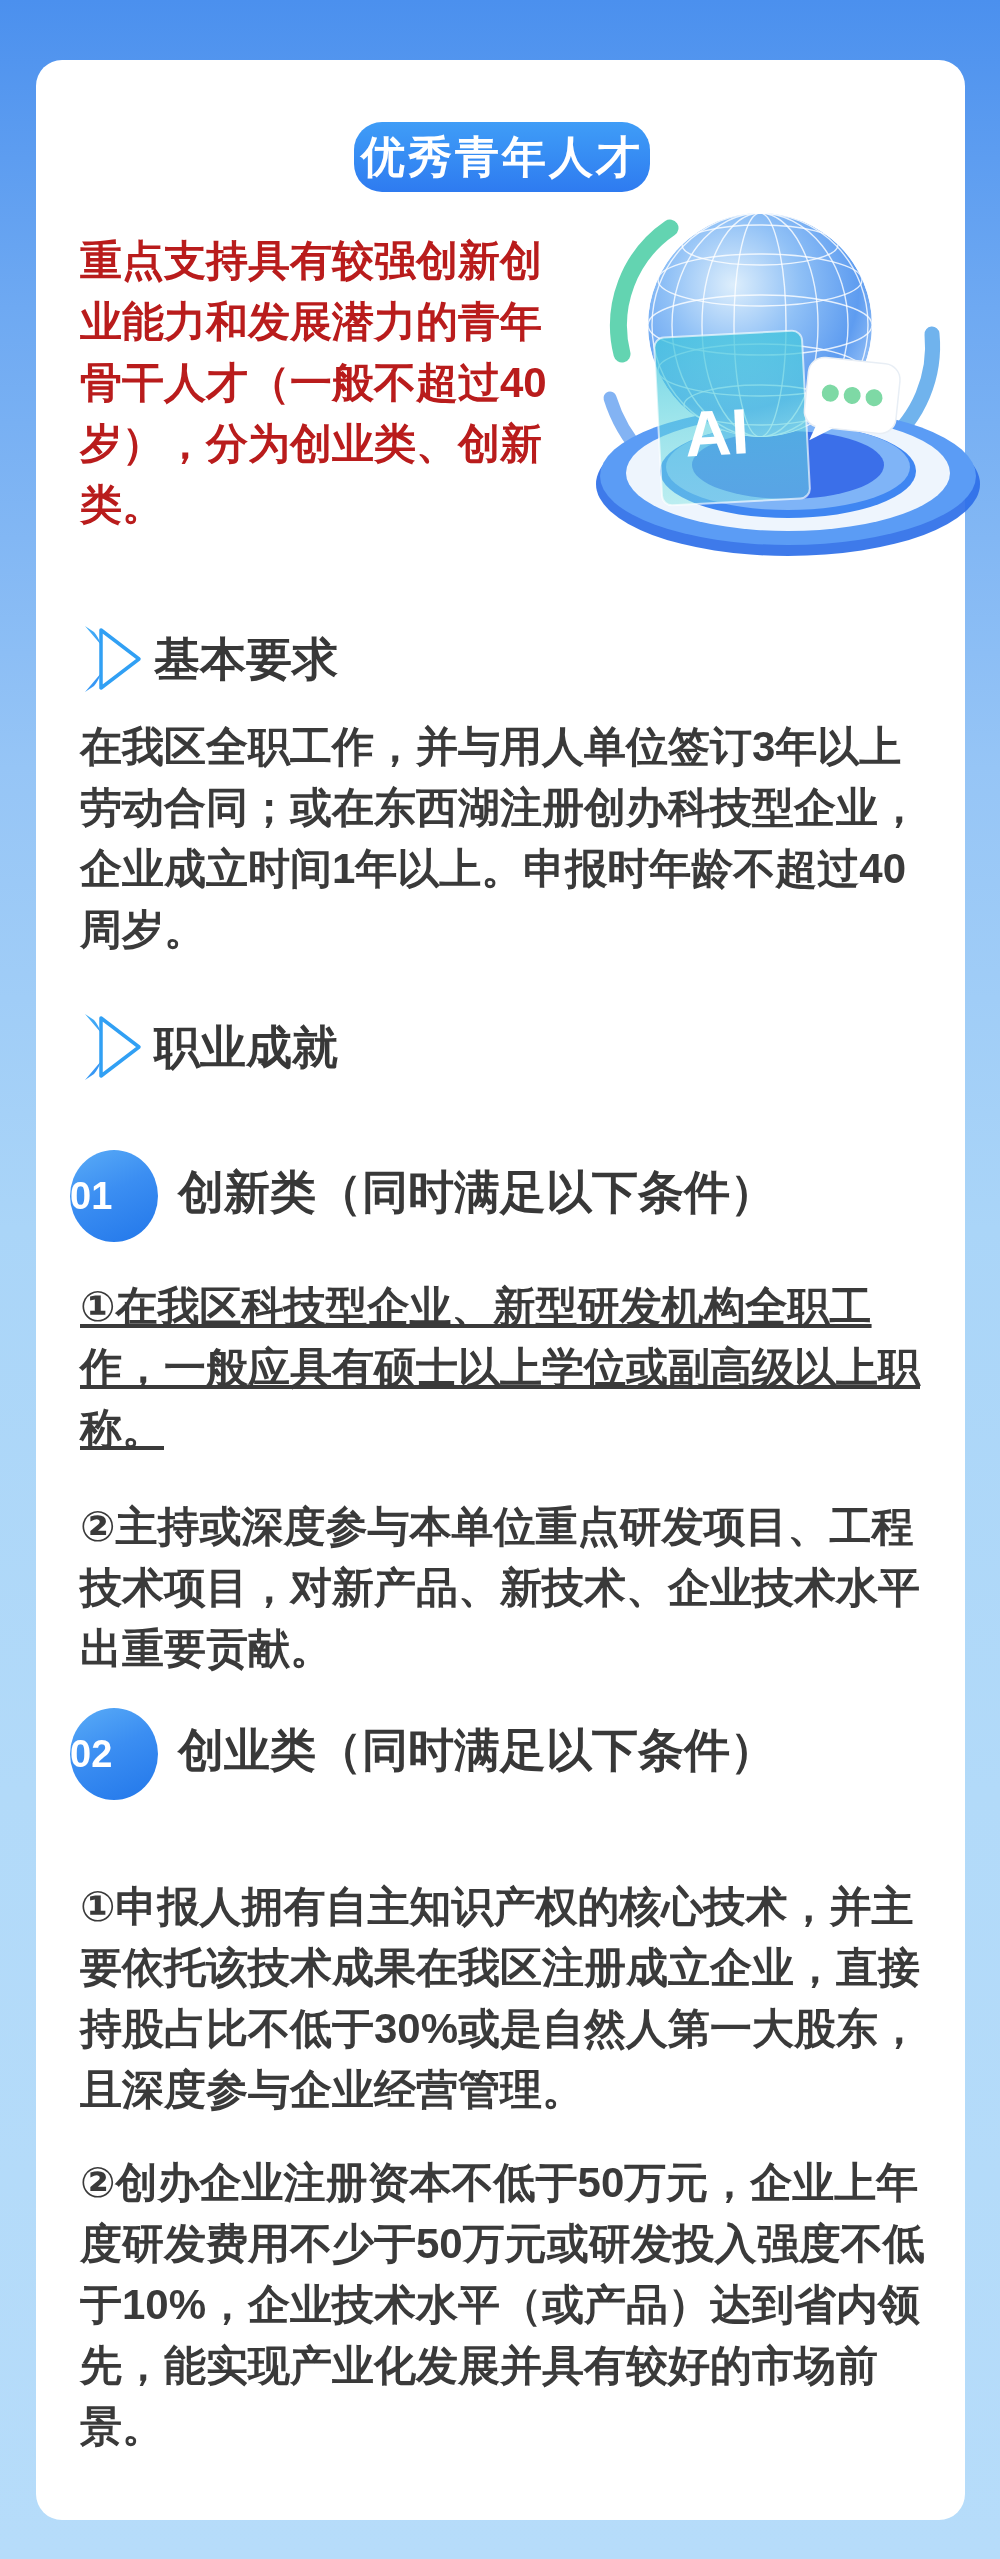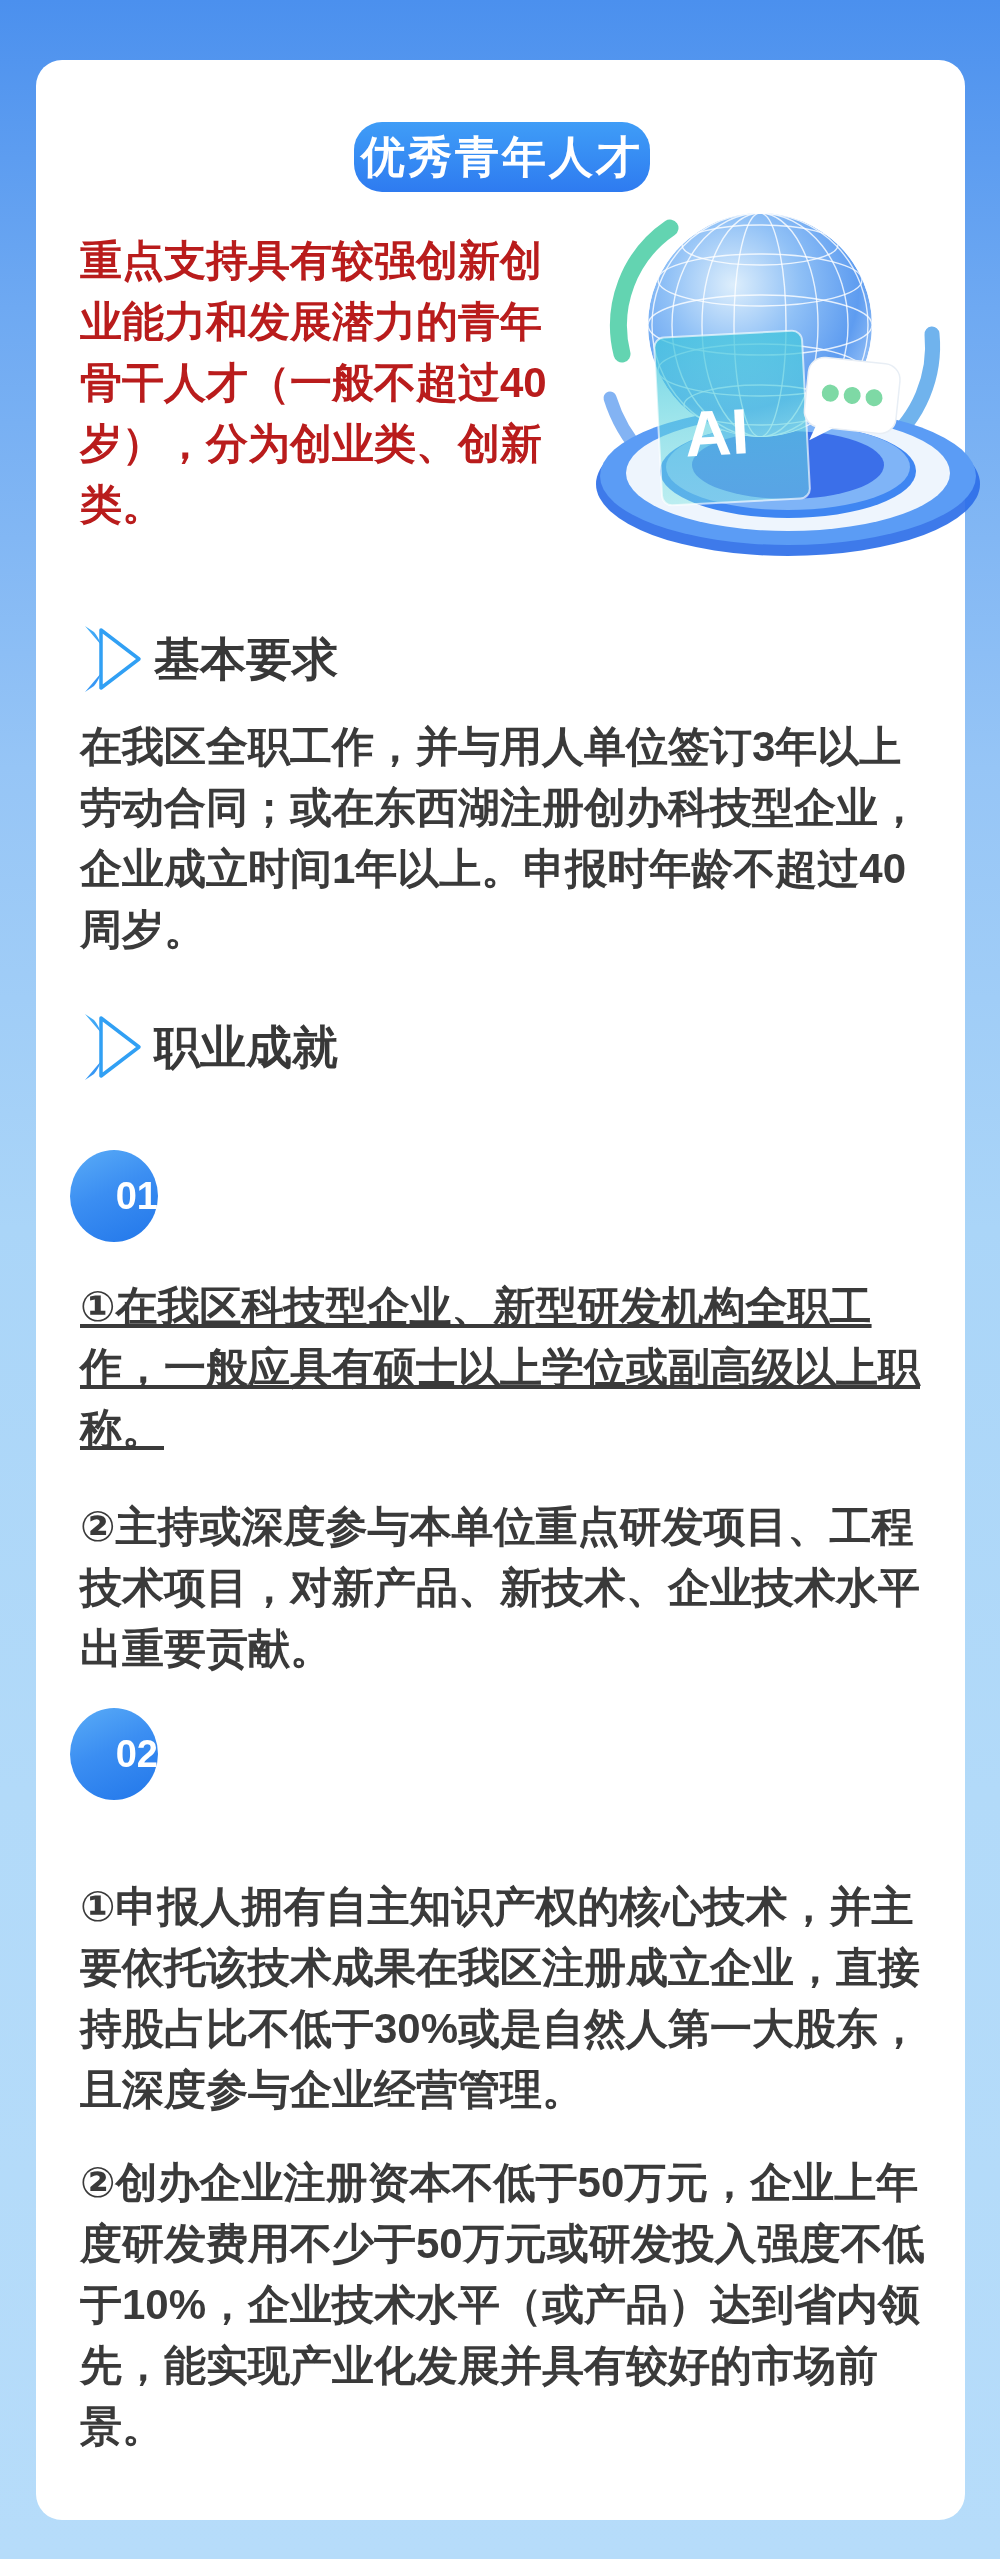--- a/index.html
+++ b/index.html
@@ -39,21 +39,21 @@
   }
   .para{
     position:absolute;left:80px;width:868px;
     font-size:42px;line-height:61px;font-weight:700;color:#3a3a3a;
     white-space:pre-line;
   }
   .item-row{position:absolute;left:70px;display:flex;align-items:center;height:92px;}
   .num-badge{
     flex:0 0 auto;width:88px;height:92px;border-radius:50%;
     background:linear-gradient(155deg,#5aacf7 0%,#3b8ef2 45%,#2277ea 100%);
-    display:flex;align-items:center;justify-content:flex-end;
+    display:flex;align-items:center;justify-content:flex-start;
     color:#ffffff;font-size:38px;font-weight:700;margin-right:16px;
   }
   .item-row .hl{margin-top:-8px;}
 </style>
 </head>
 <body>
 
 <div class="card"></div>
 
 <div class="title-badge">
@@ -153,32 +153,34 @@
     <path d="M3,6 L31,39 L3,72 L12,66 C24,52 24,26 12,12 Z" fill="url(#ag1)"></path>
     <path d="M19,10 L57,39 L19,68 Z" fill="#ffffff" stroke="#31a0f4" stroke-width="3.5" stroke-linejoin="round"></path>
   </svg>
   <span class="hl">职业成就</span>
 </div>
 
 <div class="item-row" style="top:1150px;">
   <div class="num-badge">
     <span>01</span>
   </div>
+  <span class="hl">创新类（同时满足以下条件）</span>
 </div>
 <div class="para" style="top:1276px;text-decoration:underline;">①在我区科技型企业、新型研发机构全职工
 作，一般应具有硕士以上学位或副高级以上职
 称。</div>
 <div class="para" style="top:1496px;">②主持或深度参与本单位重点研发项目、工程
 技术项目，对新产品、新技术、企业技术水平
 出重要贡献。</div>
 
 <div class="item-row" style="top:1708px;">
   <div class="num-badge">
     <span>02</span>
   </div>
+  <span class="hl">创业类（同时满足以下条件）</span>
 </div>
 <div class="para" style="top:1876px;">①申报人拥有自主知识产权的核心技术，并主
 要依托该技术成果在我区注册成立企业，直接
 持股占比不低于30%或是自然人第一大股东，
 且深度参与企业经营管理。</div>
 <div class="para" style="top:2152px;">②创办企业注册资本不低于50万元，企业上年
 度研发费用不少于50万元或研发投入强度不低
 于10%，企业技术水平（或产品）达到省内领
 先，能实现产业化发展并具有较好的市场前
 景。</div>

